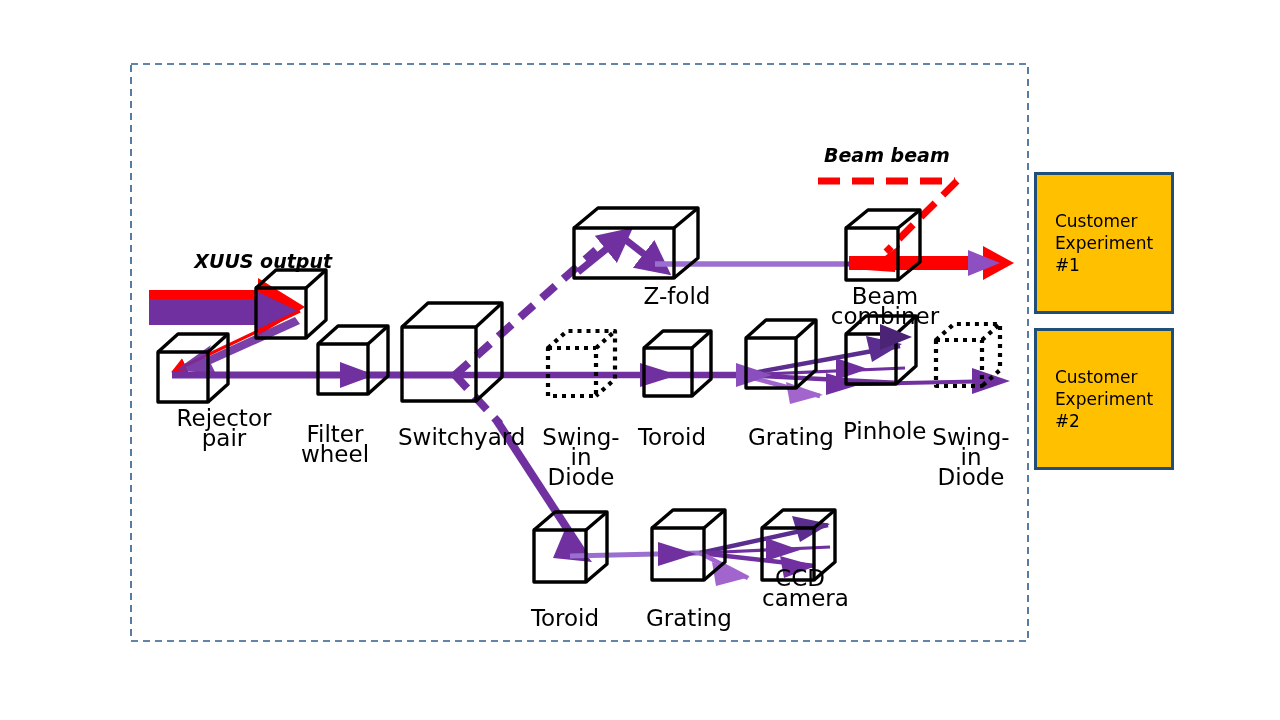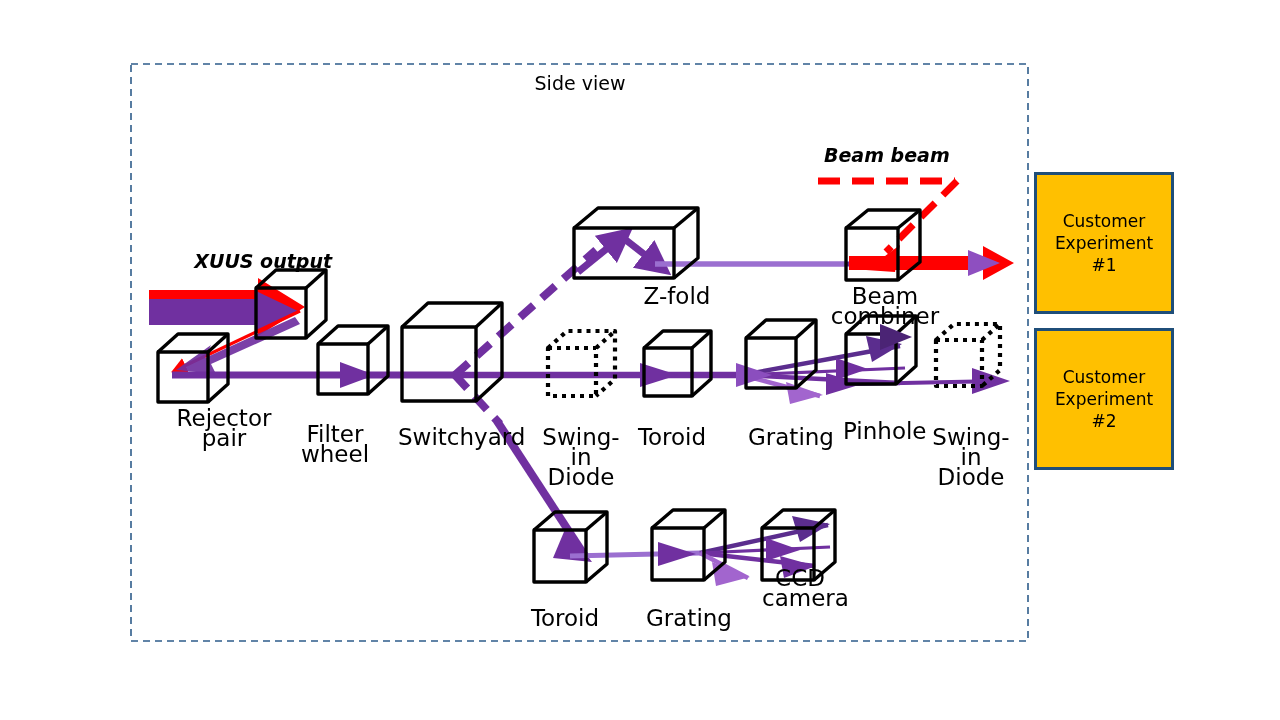--- a/index.html
+++ b/index.html
@@ -6,21 +6,21 @@
   body{width:1280px;height:720px;overflow:hidden;
        font-family:"DejaVu Sans","Liberation Sans",sans-serif;}
   #stage{position:relative;width:1280px;height:720px;background:#fff;}
   #canvas{position:absolute;left:0;top:0;width:1280px;height:720px;}
   .lbl{position:absolute;color:#000;font-size:23px;line-height:20px;
        text-align:center;white-space:pre-line;font-family:"DejaVu Sans","Liberation Sans",sans-serif;}
   .lbl-bold{font-weight:bold;font-style:italic;font-size:19px;}
   .title{position:absolute;font-size:19px;color:#000;text-align:center;}
   .expbox{position:absolute;background:#FFC000;border:3px solid #1F4E79;
           display:flex;align-items:center;justify-content:center;
-          text-align:center;font-size:17px;line-height:22px;color:#000;
+          text-align:left;font-size:17px;line-height:22px;color:#000;
           white-space:pre-line;box-sizing:border-box;}
 </style>
 </head>
 <body>
 
 <div id="stage">
 
   <svg id="canvas" viewBox="0 0 1280 720">
     <defs>
       <marker id="ahP" markerWidth="5" markerHeight="5" refX="2.6" refY="2.5" orient="auto">
@@ -195,21 +195,20 @@
       <g>
         <rect x="762" y="528" width="52" height="52"></rect>
         <path d="M762,528 L783,510 L835,510 L835,562 L814,580"></path>
         <path d="M814,528 L835,510"></path>
       </g>
     </g>
 
     <polygon points="880,324 912,337 880,350" fill="#4B2475"></polygon>
   </svg>
 
-  <div class="title" style="left:480px;top:72px;width:200px;">Side view</div>
 
   <div class="lbl lbl-bold" style="left:152px;top:251px;width:180px;text-align:right;">XUUS output</div>
 
   <div class="lbl lbl-bold" style="left:824px;top:145px;width:170px;text-align:left;">Beam beam</div>
 
   <div class="lbl" style="left:164px;top:408px;width:120px;text-align:center;">Rejector  pair</div>
   <div class="lbl" style="left:300px;top:424px;width:70px;">Filter
 wheel</div>
   <div class="lbl" style="left:398px;top:427px;width:110px;">Switchyard</div>
   <div class="lbl" style="left:533px;top:427px;width:96px;">Swing-in

